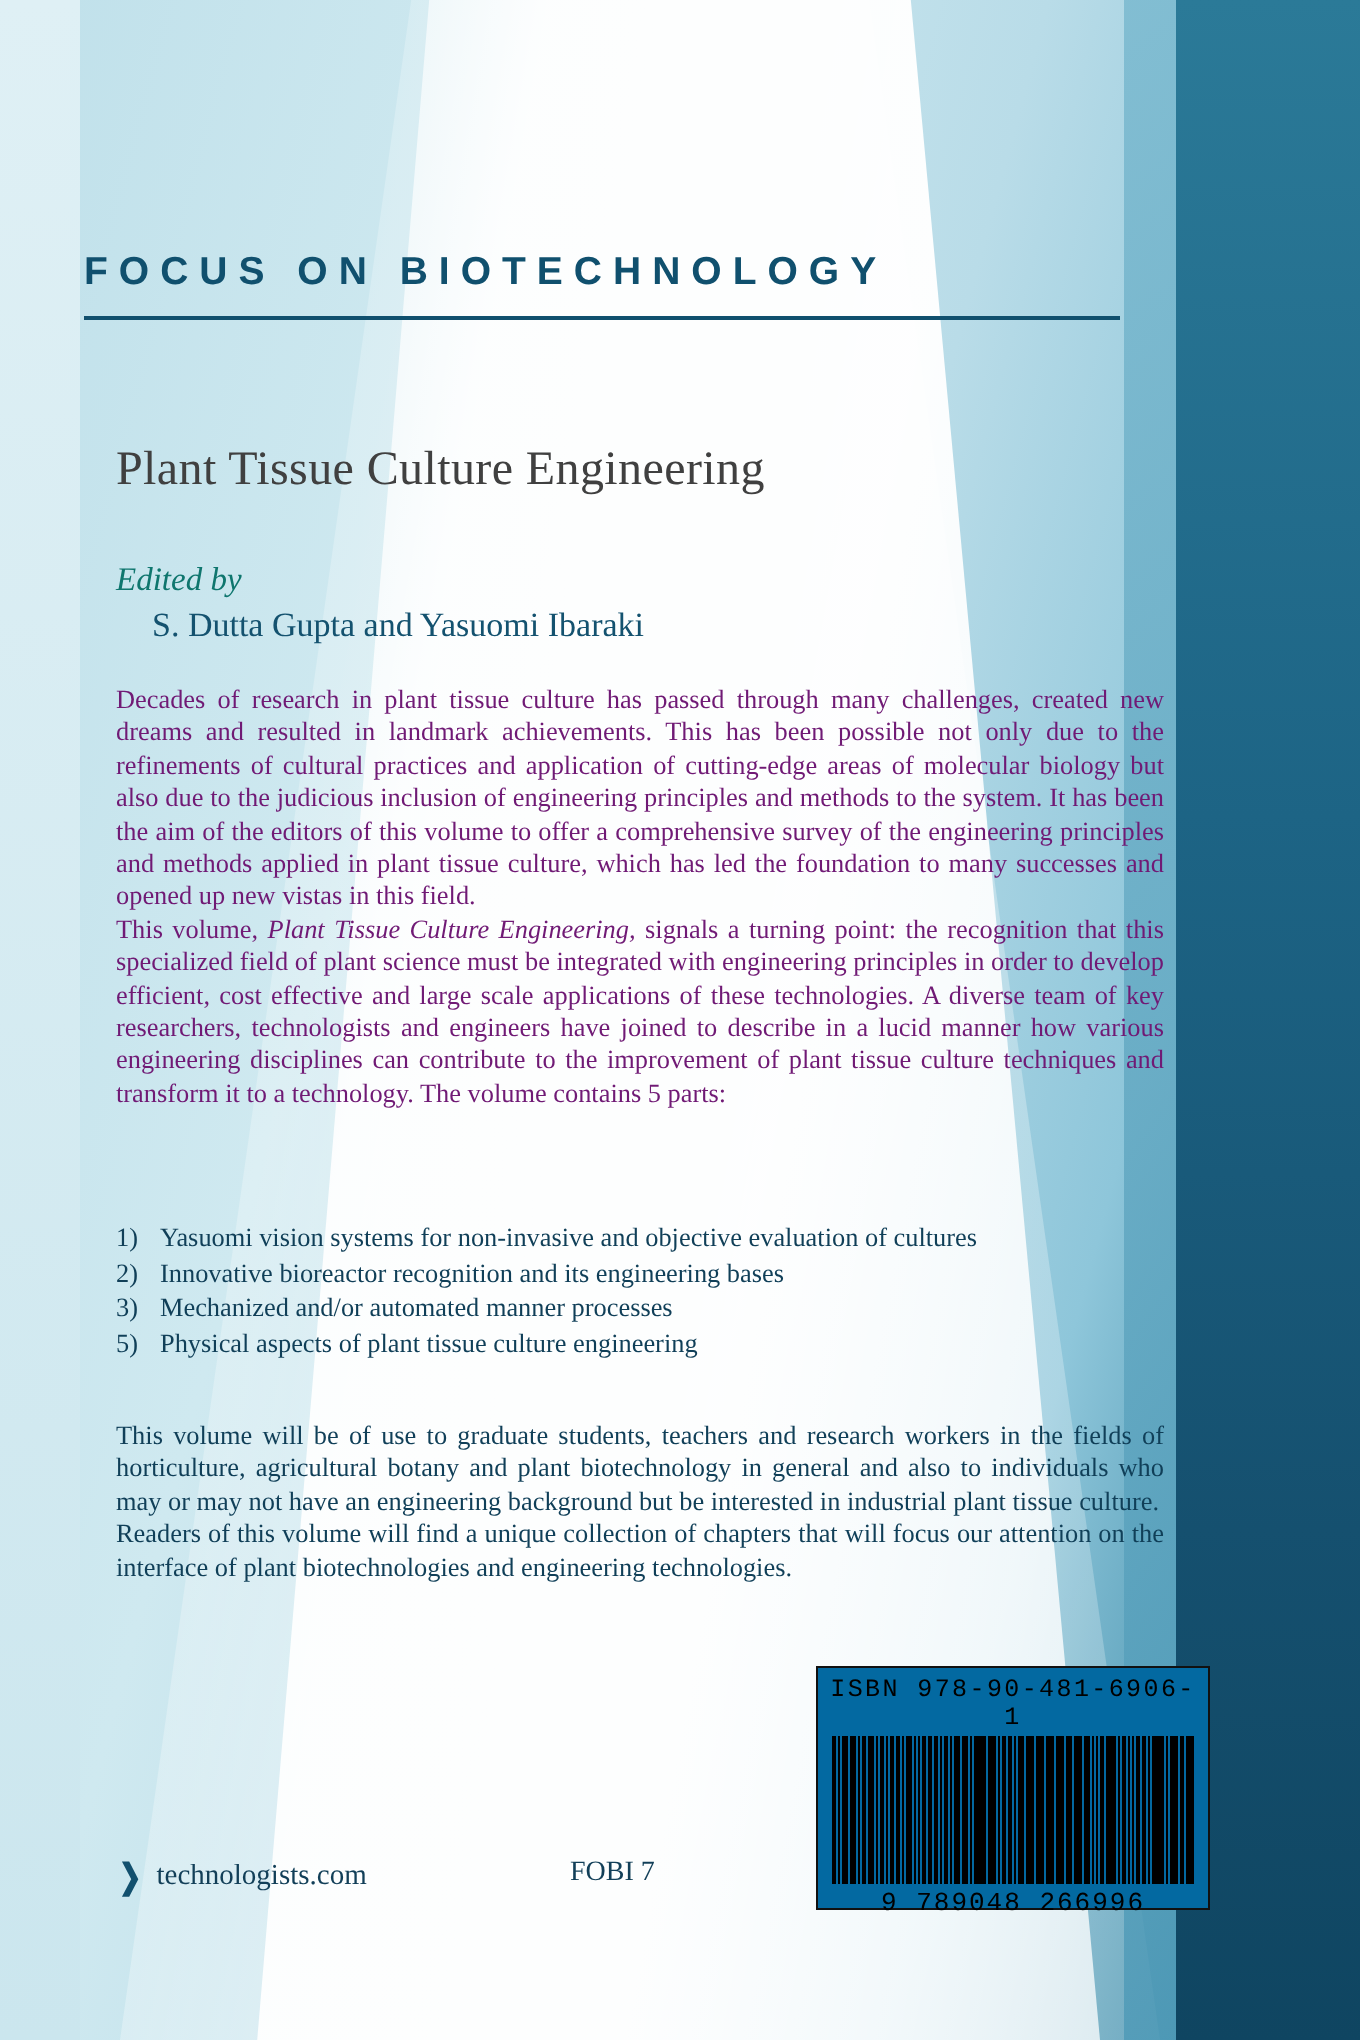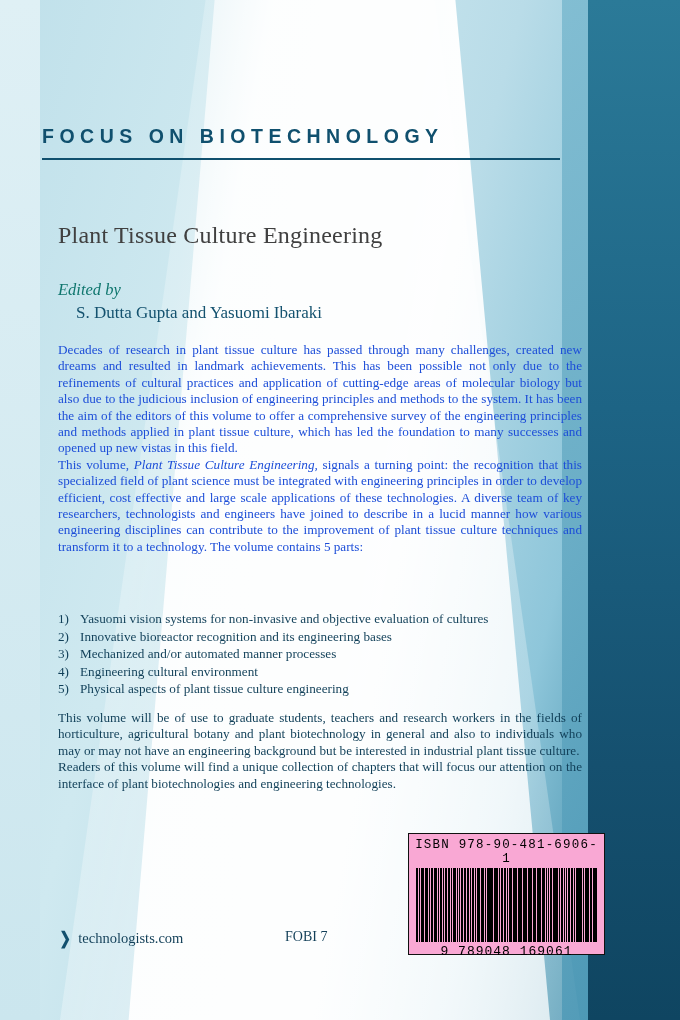--- a/index.html
+++ b/index.html
@@ -123,21 +123,21 @@
     margin-left: 11px;
   }
 
   .blurb {
     position: absolute;
     left: 58px;
     top: 342px;
     width: 524px;
     font-size: 13.2px;
     line-height: 16.4px;
-    color: #1d4ed8;
+    color: #701a75;
     text-align: justify;
   }
   .blurb p {
     margin: 0 0 0 0;
   }
   .blurb p + p { margin-top: 0px; }
   .blurb em { font-style: italic; }
 
   .parts {
     position: absolute;
@@ -193,21 +193,21 @@
     color: #123f58;
   }
 
   
   .barcode-box {
     position: absolute;
     left: 408px;
     top: 833px;
     width: 197px;
     height: 122px;
-    background: #f9a8d4;
+    background: #0369a1;
     border: 1px solid #111;
     box-sizing: border-box;
     padding: 4px 5px 3px 5px;
   }
   .isbn-text {
     font-family: "Liberation Mono", monospace;
     font-size: 12.5px;
     letter-spacing: 1.2px;
     color: #000;
     text-align: center;
@@ -257,21 +257,20 @@
 
     <div class="blurb">
       <p>Decades of research in plant tissue culture has passed through many challenges, created new dreams and resulted in landmark achievements. This has been possible not only due to the refinements of cultural practices and application of cutting-edge areas of molecular biology but also due to the judicious inclusion of engineering principles and methods to the system. It has been the aim of the editors of this volume to offer a comprehensive survey of the engineering principles and methods applied in plant tissue culture, which has led the foundation to many successes and opened up new vistas in this field.</p>
       <p><span>This volume, </span><em>Plant Tissue Culture Engineering,</em><span> signals a turning point: the recognition that this specialized field of plant science must be integrated with engineering principles in order to develop efficient, cost effective and large scale applications of these technologies. A diverse team of key researchers, technologists and engineers have joined to describe in a lucid manner how various engineering disciplines can contribute to the improvement of plant tissue culture techniques and transform it to a technology. The volume contains 5 parts:</span></p>
     </div>
 
     <div class="parts">
       <span class="part-row"><span class="part-num">1)</span><span>Yasuomi vision systems for non-invasive and objective evaluation of cultures</span></span>
       <span class="part-row"><span class="part-num">2)</span><span>Innovative bioreactor recognition and its engineering bases</span></span>
       <span class="part-row"><span class="part-num">3)</span><span>Mechanized and/or automated manner processes</span></span>
-      <span class="part-row"><span class="part-num">4)</span><span>Engineering cultural environment</span></span>
       <span class="part-row"><span class="part-num">5)</span><span>Physical aspects of plant tissue culture engineering</span></span>
     </div>
 
     <div class="closing">
       <p>This volume will be of use to graduate students, teachers and research workers in the fields of horticulture, agricultural botany and plant biotechnology in general and also to individuals who may or may not have an engineering background but be interested in industrial plant tissue culture.</p>
       <p>Readers of this volume will find a unique collection of chapters that will focus our attention on the interface of plant biotechnologies and engineering technologies.</p>
     </div>
 
     <div class="springer">
       <span class="springer-mark">❯</span>
@@ -378,17 +377,17 @@
           <i style="width: 0.719844px; margin-right: 0.719844px;"></i>
           <i style="width: 1.43969px; margin-right: 0.719844px;"></i>
           <i style="width: 0.719844px; margin-right: 0.719844px;"></i>
           <i style="width: 1.43969px; margin-right: 0.719844px;"></i>
           <i style="width: 0.719844px; margin-right: 0.719844px;"></i>
           <i style="width: 2.15953px; margin-right: 0.719844px;"></i>
           <i style="width: 0.719844px; margin-right: 0.719844px;"></i>
           <i style="width: 0.719844px; margin-right: 0.719844px;"></i>
           <i style="width: 1.43969px; margin-right: 0.719844px;"></i>
         </div>
-      <div class="ean-digits">9  789048  169061</div>
+      <div class="ean-digits">9  789048  266996</div>
     </div>
 
   </div>
 </div>
 
 </body></html>

